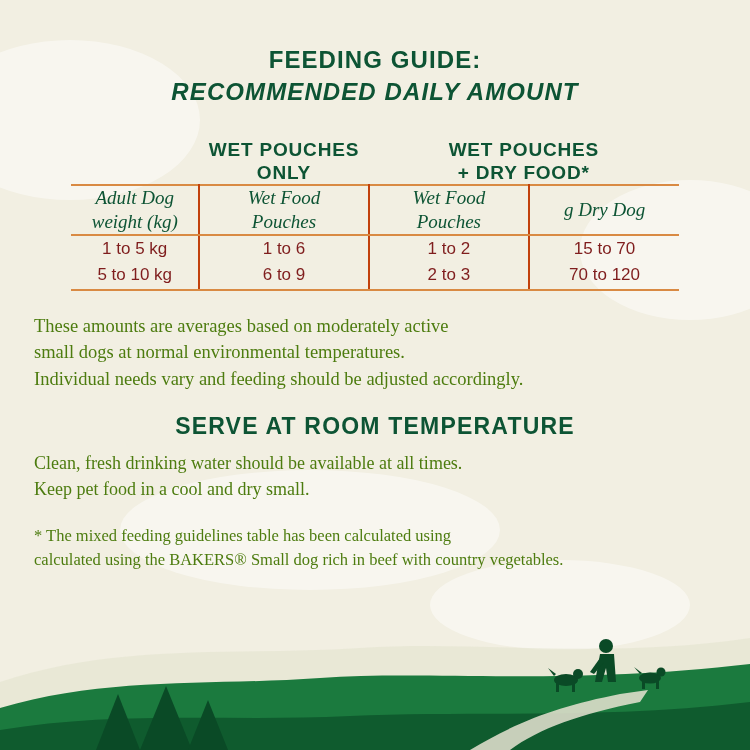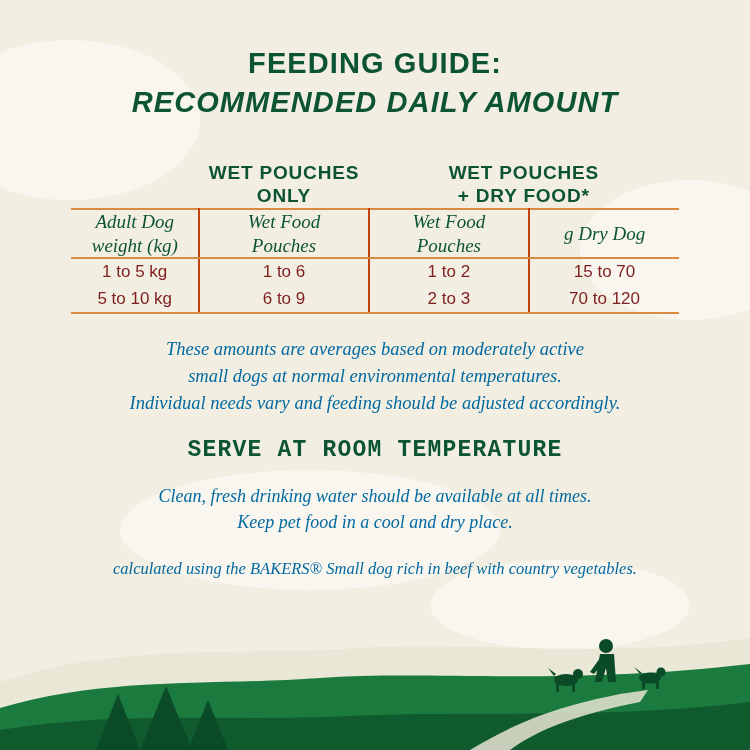--- a/index.html
+++ b/index.html
@@ -31,30 +31,30 @@
   .content {
     position: relative;
     z-index: 3;
     padding: 44px 34px 0 34px;
     box-sizing: border-box;
   }
 
   .title {
     text-align: center;
     font-weight: bold;
-    font-size: 29px;
+    font-size: 24px;
     letter-spacing: 1.1px;
     line-height: 1.35;
     color: #0d5434;
   }
   .title .line2 { display: block; font-style: italic; }
 
   
   .guide-table {
-    margin: 40px auto 0 auto;
+    margin: 30px auto 0 auto;
     border-collapse: collapse;
     width: 608px;
     table-layout: fixed;
   }
   .guide-table td, .guide-table th {
     padding: 0;
     vertical-align: middle;
     text-align: center;
   }
   .col-w   { width: 120px; }
@@ -87,40 +87,38 @@
     padding: 12px 6px 14px 6px;
     color: #7f1d1d;
   }
   .br { border-right: 2px solid #c2410c; }
   .bt { border-top: 2px solid #d98a43; }
   .bb { border-bottom: 2px solid #d98a43; }
 
   
   .serif-block {
     font-family: "Liberation Serif", serif;
-    font-style: italic;
-    text-align: center;
-    color: #0369a1;
+    text-align: left;
+    color: #4d7c0f;
   }
   .note-1 {
     margin-top: 22px;
     font-size: 18.5px;
     line-height: 1.45;
   }
   .serve-head {
     margin-top: 20px;
     text-align: center;
     font-weight: bold;
     font-size: 23px;
     letter-spacing: 1.2px;
     color: #0d5434;
-    font-family: Liberation Mono, monospace;
   }
   .note-2 {
-    margin-top: 20px;
+    margin-top: 10px;
     font-size: 18px;
     line-height: 1.45;
   }
   .note-3 {
     margin-top: 22px;
     font-size: 16.5px;
     line-height: 1.45;
   }
 
   
@@ -210,24 +208,25 @@
   <div class="serif-block note-1">
     <div>These amounts are averages based on moderately active</div>
     <div>small dogs at normal environmental temperatures.</div>
     <div>Individual needs vary and feeding should be adjusted accordingly.</div>
   </div>
 
   <div class="serve-head">SERVE AT ROOM TEMPERATURE</div>
 
   <div class="serif-block note-2">
     <div>Clean, fresh drinking water should be available at all times.</div>
-    <div>Keep pet food in a cool and dry place.</div>
+    <div>Keep pet food in a cool and dry small.</div>
   </div>
 
   <div class="serif-block note-3">
+    <div>* The mixed feeding guidelines table has been calculated using</div>
     <div>calculated using the BAKERS® Small dog rich in beef with country vegetables.</div>
   </div>
 
 </div>
 
 <svg class="scene" viewBox="0 0 750 160" preserveAspectRatio="none">
 
   <path d="M0,92 C120,52 240,66 360,58 C480,50 600,70 750,48 L750,160 L0,160 Z" fill="#e6e6d2" opacity="0.7"></path>
 
   <path d="M0,118 C110,86 210,96 320,88 C430,80 560,96 750,74 L750,160 L0,160 Z" fill="#1b7a3e"></path>

